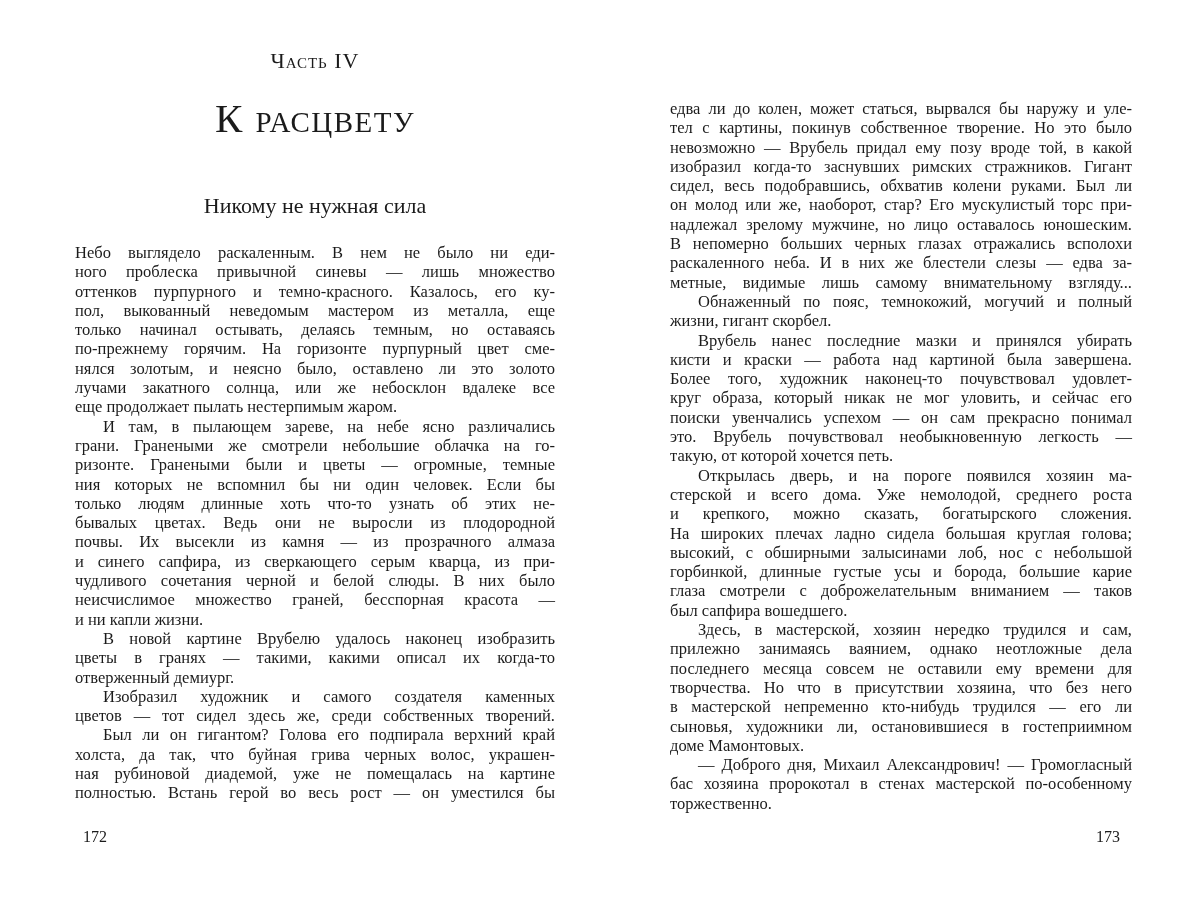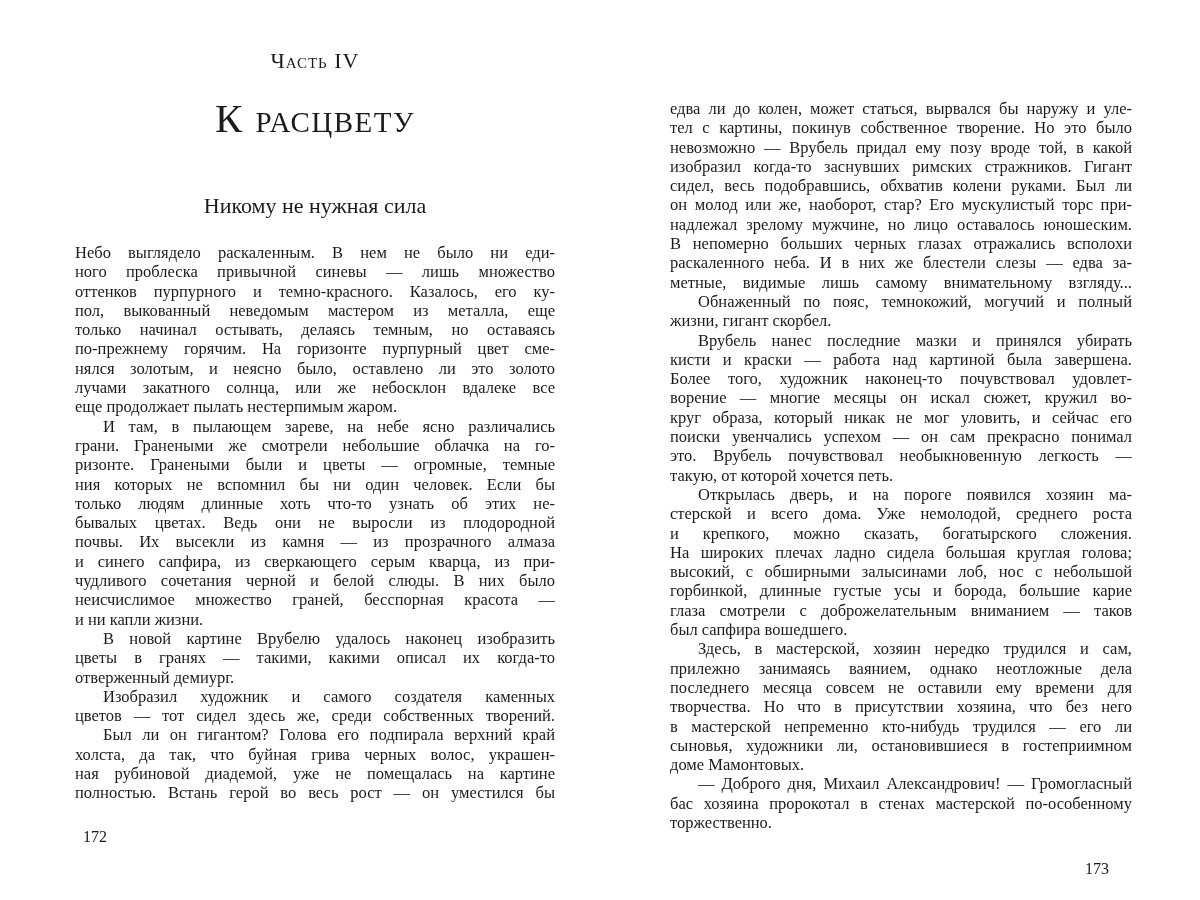--- a/index.html
+++ b/index.html
@@ -28,21 +28,21 @@
   .body-text { position:absolute; left:0; width:100%; font-size:16.5px; line-height:19.3px; }
   .body-left  { top:243px; }
   .body-right { top:68px;margin-top:31px; }
 
   .line { text-align:justify; text-align-last:justify; white-space:normal; }
   .line.lastline { text-align-last:left; }
   .line.indent { padding-left:28px; }
 
   .folio { position:absolute; top:828px; font-size:16px; }
   .folio-left  { left:8px; }
-  .folio-right { right:23px;margin-top:32px; }
+  .folio-right { right:12px; }
 </style>
 </head>
 <body>
 
 <section class="page page-left">
   <header class="opening">
     <div class="part-label">Часть IV</div>
     <div class="part-title">К расцвету</div>
     <h2 class="chapter-title">Никому не нужная сила</h2>
   </header>
@@ -105,21 +105,20 @@
         <div class="line">метные, видимые лишь самому внимательному взгляду...</div>
       </div>
       <div class="para">
         <div class="line indent">Обнаженный по пояс, темнокожий, могучий и полный</div>
         <div class="line lastline">жизни, гигант скорбел.</div>
       </div>
       <div class="para">
         <div class="line indent">Врубель нанес последние мазки и принялся убирать</div>
         <div class="line">кисти и краски — работа над картиной была завершена.</div>
         <div class="line">Более того, художник наконец-то почувствовал удовлет-</div>
-        <div class="line">ворение — многие месяцы он искал сюжет, кружил во-</div>
         <div class="line">круг образа, который никак не мог уловить, и сейчас его</div>
         <div class="line">поиски увенчались успехом — он сам прекрасно понимал</div>
         <div class="line">это. Врубель почувствовал необыкновенную легкость —</div>
         <div class="line lastline">такую, от которой хочется петь.</div>
       </div>
       <div class="para">
         <div class="line indent">Открылась дверь, и на пороге появился хозяин ма-</div>
         <div class="line">стерской и всего дома. Уже немолодой, среднего роста</div>
         <div class="line">и крепкого, можно сказать, богатырского сложения.</div>
         <div class="line">На широких плечах ладно сидела большая круглая голова;</div>

